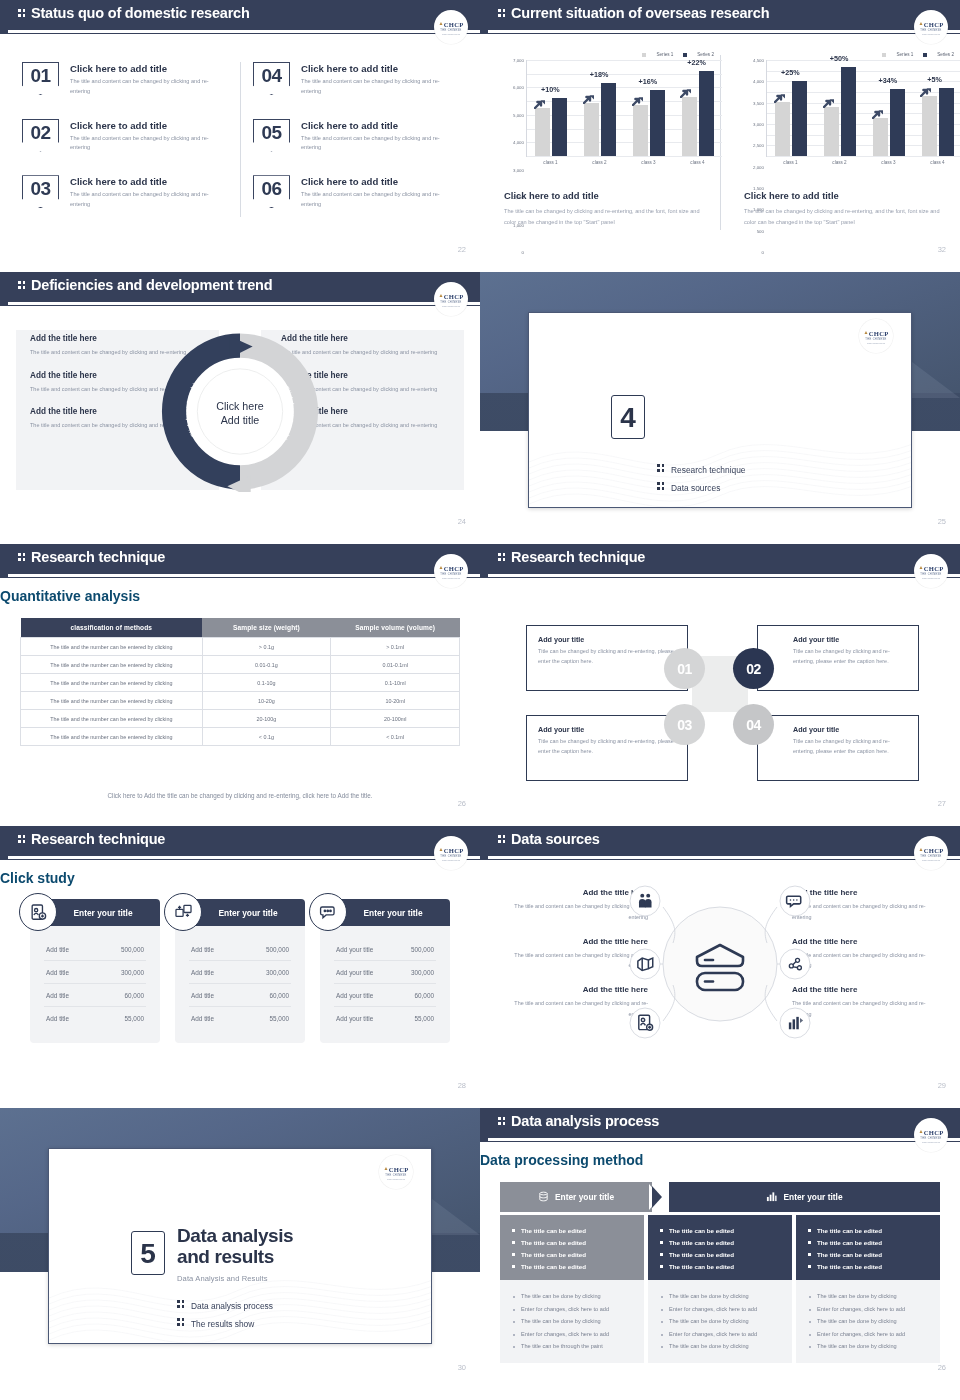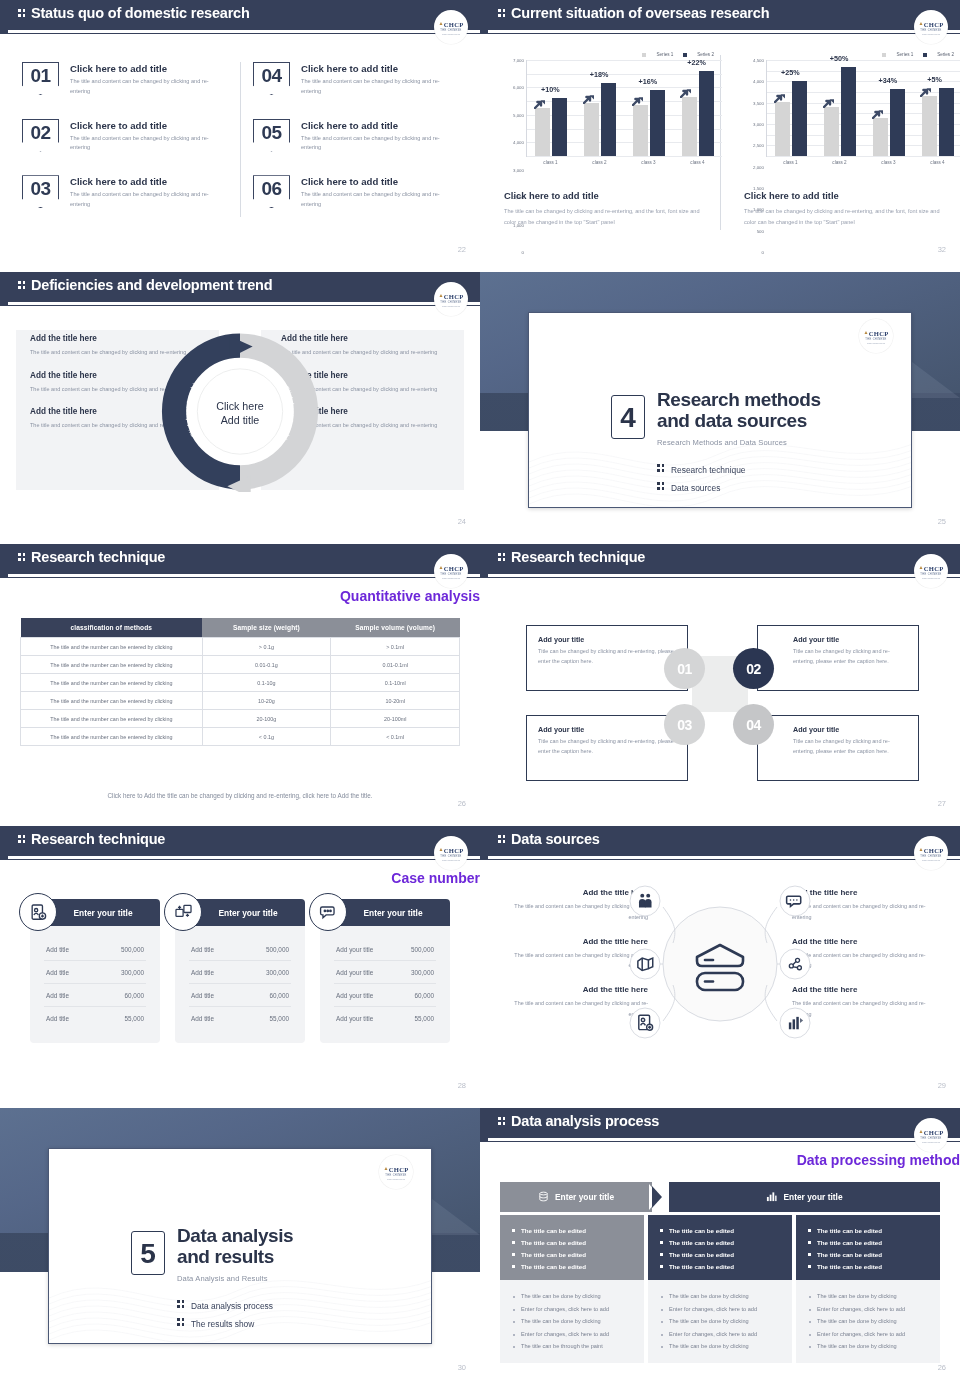--- a/index.html
+++ b/index.html
@@ -98,22 +98,22 @@
             border:1.4px solid #2e3a54; border-radius:3px; text-align:center;}
   .divnum span { font-size:28px; font-weight:bold; color:#2b344a; line-height:44px; }
   .divttl { position:absolute; left:128px; top:76px; }
   .divttl h2 { font-size:19px; font-weight:bold; color:#2b344a; line-height:1.12; letter-spacing:-0.4px;}
   .divttl .sub { font-size:7.6px; color:#8a92a2; margin-top:6px; letter-spacing:.1px;}
   .divbul { position:absolute; left:128px; top:150px; }
   .divbul div { font-size:8.4px; color:#37415a; margin-bottom:6px; }
   .divbul .dots { margin-right:5px; }
 
   
-  .ctr-h3 { position:absolute; left:0; right:0; top:44px; text-align:right;
-            font-size:14px; font-weight:bold; color:#6d28d9; }
+  .ctr-h3 { position:absolute; left:0; right:0; top:44px; text-align:left;
+            font-size:14px; font-weight:bold; color:#0c4a6e; }
   .tbl { position:absolute; left:20px; top:74px; width:440px; border-collapse:collapse; }
   .tbl th { font-size:6.6px; font-weight:bold; color:#fff; padding:6px 0; text-align:center;
             letter-spacing:.1px;}
   .tbl th.c1 { background:#38415a; } .tbl th.c2 { background:#8b8f98; }
   .tbl td { font-size:5.4px; color:#69707f; padding:5.5px 0; text-align:center;
             border:0.6px solid #dcdfe5; background:#fff;}
   .tbl td.c1 { color:#6b7280; }
   .tblnote { position:absolute; left:0; right:0; top:248px; text-align:center;
              font-size:6.3px; color:#838b9b; }
 
@@ -536,24 +536,20 @@
               <path d="M0 112 C70 80 120 138 190 104 C250 76 310 122 384 94"></path>
             </g>
           </svg>
         </div>
         <div class="logo" style="right:18px;top:6px;">
           <div class="lg1"><b>▲</b><span>CHCP</span></div>
           <div class="lg2">THE CHINESE</div>
             <div class="lg3">www.example.edu.cn</div>
         </div>
         <div class="divnum"><span>4</span></div>
-        <div class="divttl">
-          <h2><span>Research methods</span><br><span>and data sources</span></h2>
-          <div class="sub">Research Methods and Data Sources</div>
-        </div>
         <div class="divbul">
           <div><span class="dots dk"><i></i><i></i><i></i><i></i></span><span>Research technique</span></div>
           <div><span class="dots dk"><i></i><i></i><i></i><i></i></span><span>Data sources</span></div>
         </div>
       </div>
       <div class="pnum">25</div>
     </div>
   </div>
 
   <div class="slide">
@@ -672,21 +668,21 @@
         <div class="hdr-strip"></div>
         <div class="hdr-strip2"></div>
       <div class="hdr-title">
         <span class="dots"><i></i><i></i><i></i><i></i></span><span>Research technique</span>
       </div>
       <div class="logo">
         <div class="lg1"><b>▲</b><span>CHCP</span></div>
         <div class="lg2">THE CHINESE</div>
           <div class="lg3">www.example.edu.cn</div>
       </div>
-      <div class="ctr-h3">Case number</div>
+      <div class="ctr-h3">Click study</div>
 
       <div class="cscard" style="left:30px;">
         <div class="cshead">
           <div class="csicon">
             <svg width="19" height="19" viewBox="0 0 24 24" fill="none" stroke="#2e3a54" stroke-width="1.7">
               <rect x="4" y="2.5" width="13" height="18" rx="1.6"></rect>
                 <circle cx="9" cy="9" r="2"></circle>
               <path d="M6.2 15.3c.6-1.5 1.6-2.2 2.8-2.2s2.2.7 2.8 2.2"></path>
               <circle cx="17" cy="16.5" r="4" fill="#fff"></circle>
                 <path d="M17 14.6v3.8M15.1 16.5h3.8"></path>

